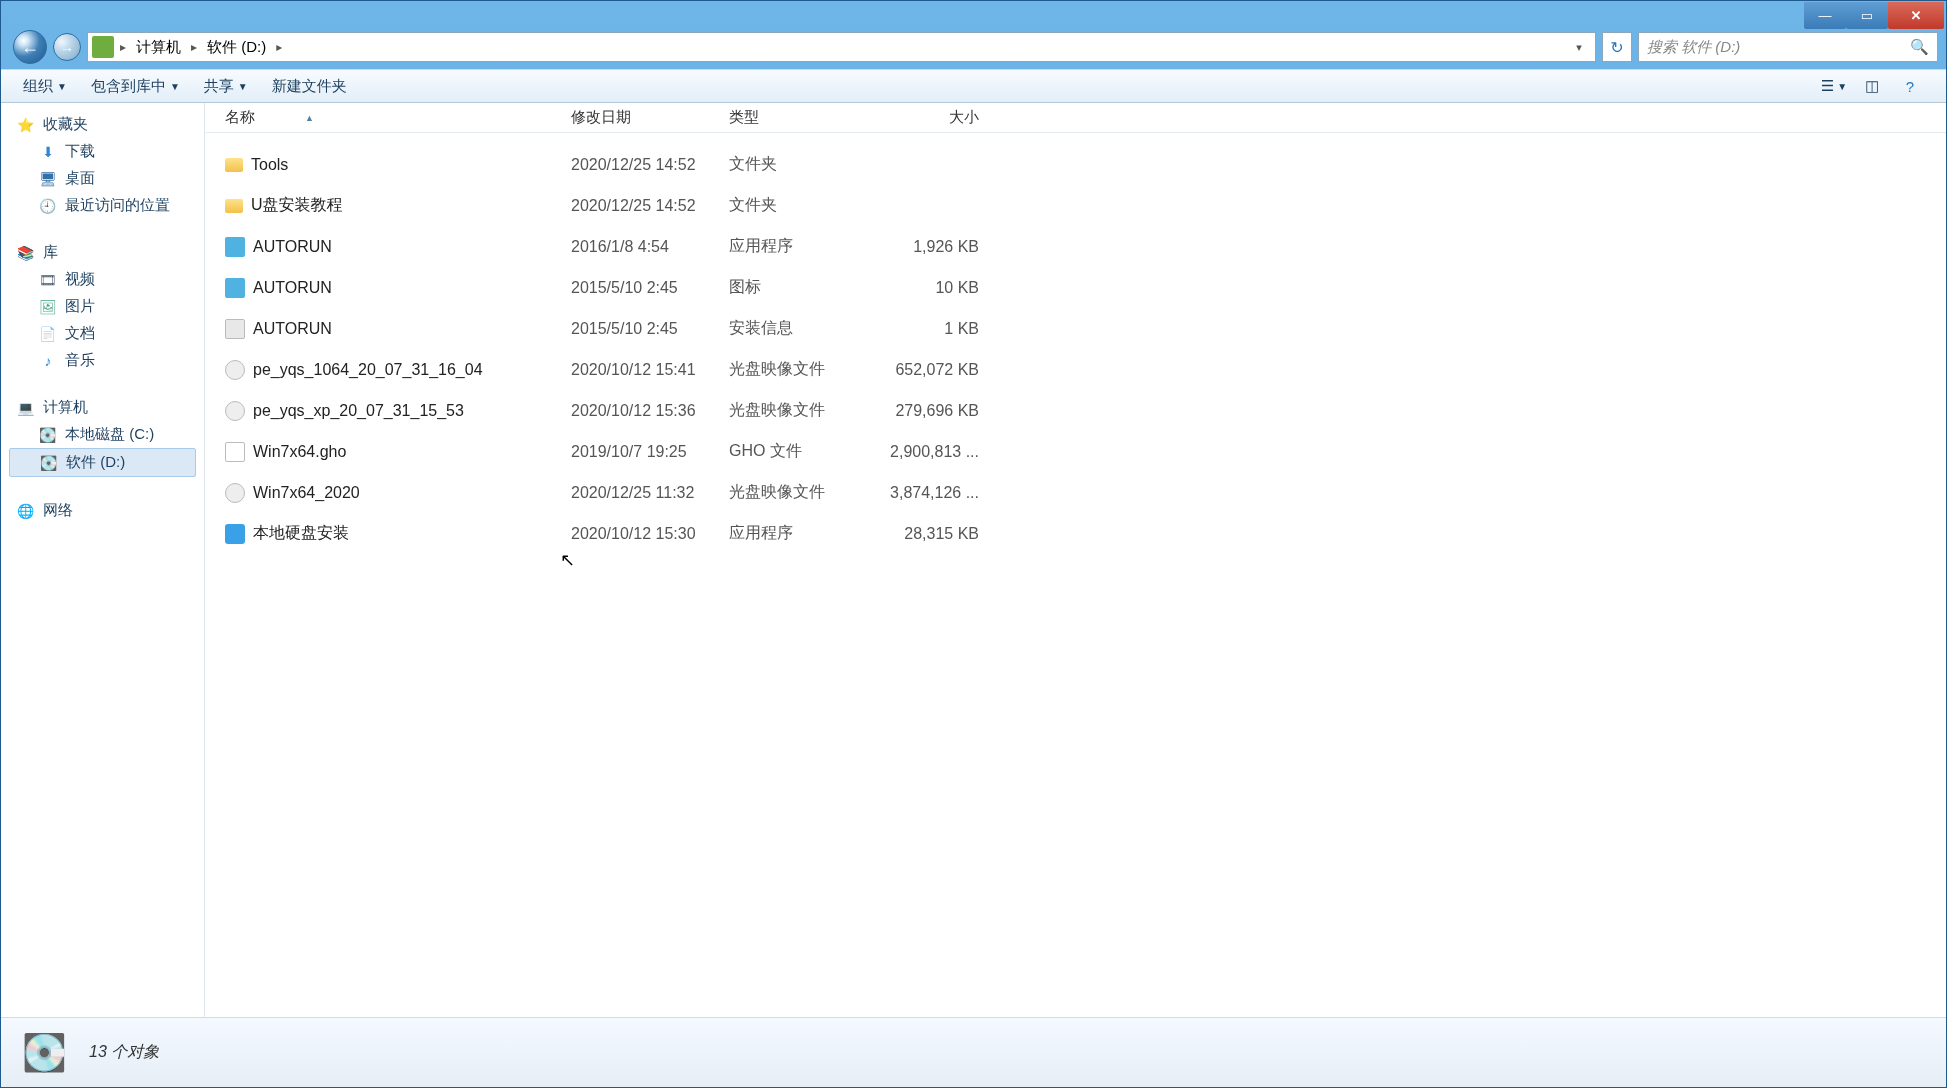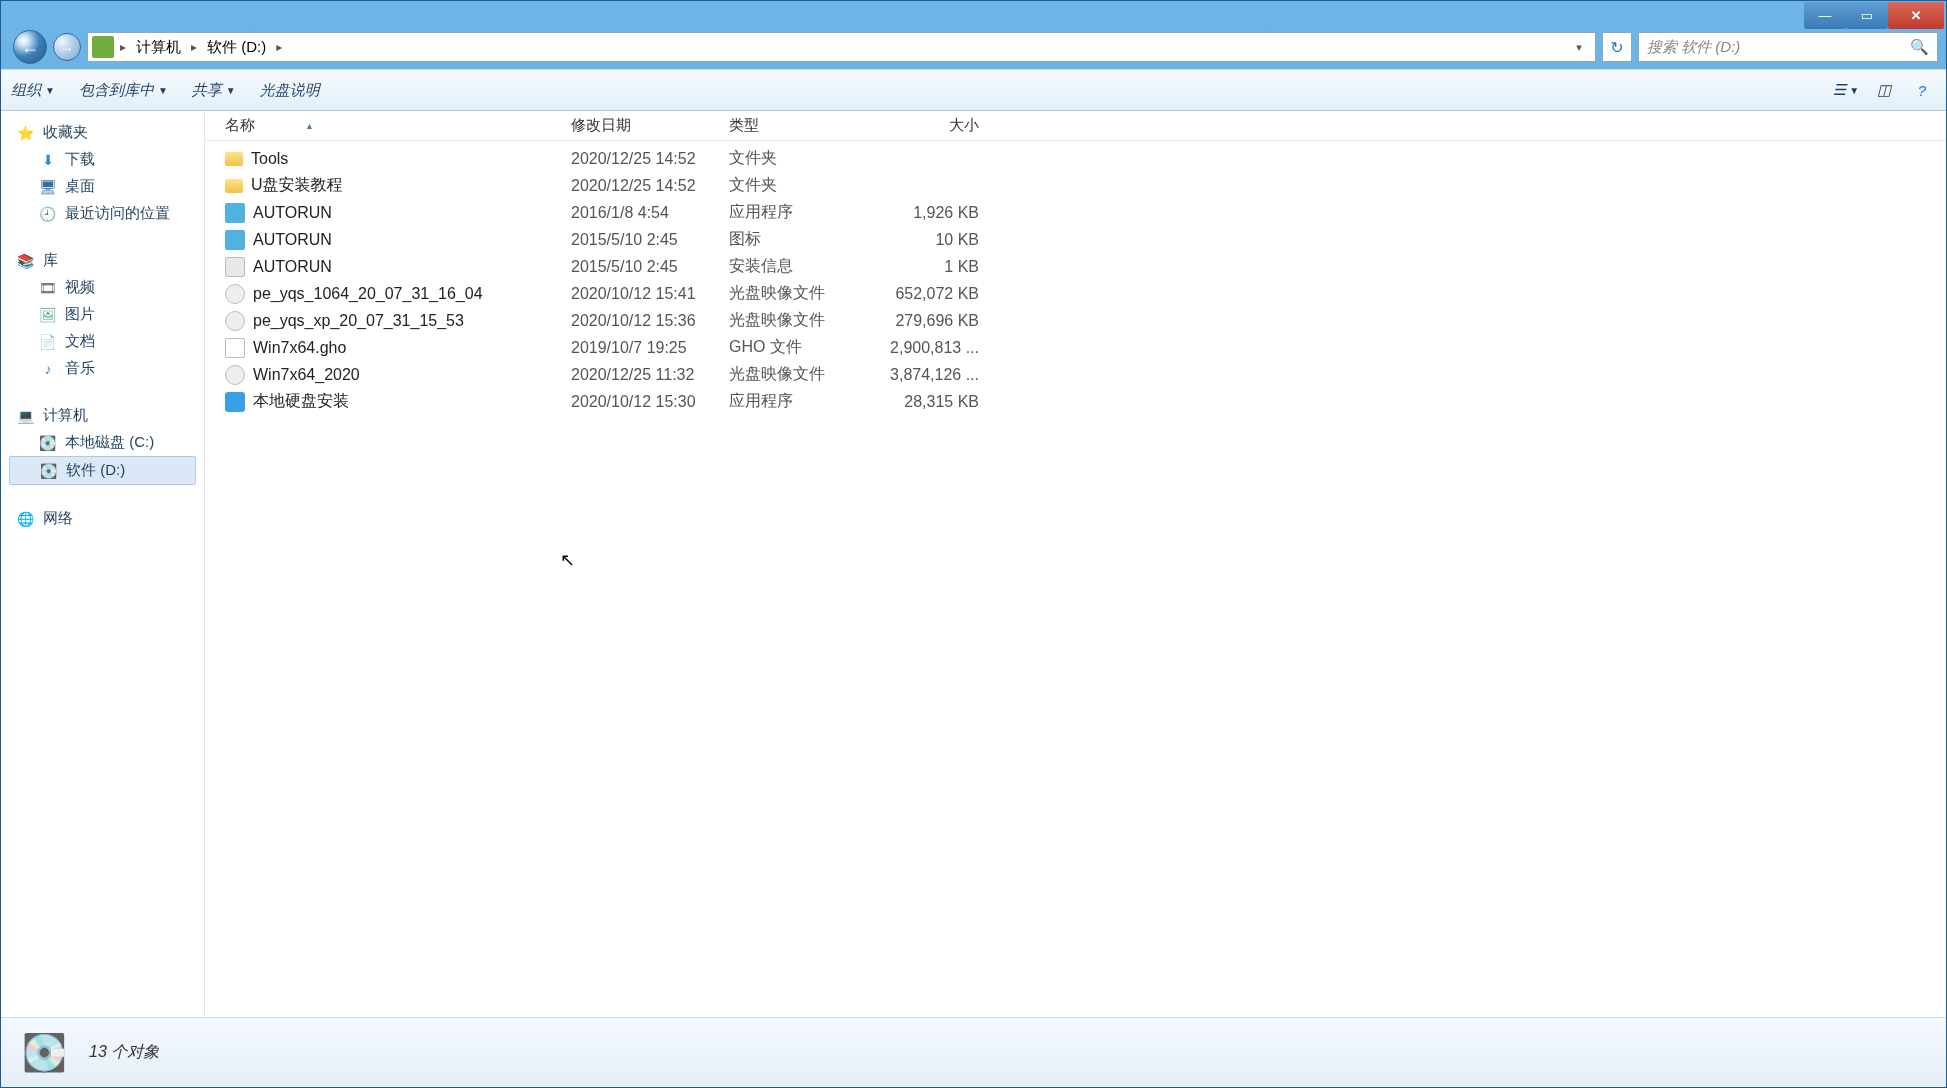--- a/index.html
+++ b/index.html
@@ -89,31 +89,30 @@
       border: 1px solid #8aa7bd;
       display: flex; align-items: center;
       padding: 0 8px;
       color: #888;
       font-style: italic;
       font-size: 15px;
     }
     .searchbox .mag { margin-left: auto; color: #4a7ca8; font-style: normal; }
 
     .toolbar {
-      height: 42px;
+      height: 34px;
       background: linear-gradient(#f7fbff, #e2eef8);
       border-top: 1px solid #cddbe8;
       border-bottom: 1px solid #b6c7d6;
       display: flex;
       align-items: center;
-      padding: 0 10px;
+      padding: 0 22px;
       gap: 24px;
       font-size: 15px;
       color: #1d3f5f;
-      font-style: italic;
     }
     .tool-item { display: flex; align-items: center; gap: 4px; }
     .tool-arrow { font-size: 10px; }
     .toolbar-right { margin-left: auto; display: flex; gap: 10px; align-items: center; }
     .tb-btn { width: 28px; height: 24px; display: flex; align-items: center; justify-content: center; }
 
     .body-area {
       flex: 1;
       display: flex;
       background: #fff;
@@ -157,20 +156,21 @@
     .col-type { width: 158px; }
     .col-size { width: 100px; text-align: right; padding-right: 8px; }
 
     .rows { flex: 1; overflow: auto; padding-top: 4px; }
     .file-row {
       height: 27px;
       display: flex;
       align-items: center;
       padding-left: 20px;
       font-size: 16px;
+      margin-top: 14px;
     }
     .file-row.sel {
       background: #e6f2fb;
       border: 1px solid #8fbfe6;
       border-radius: 2px;
       margin: 0 8px 0 16px;
       padding-left: 4px;
     }
     .fc-name { width: 346px; display: flex; align-items: center; gap: 8px; }
     .file-row.sel .fc-name { width: 346px; }
@@ -250,21 +250,21 @@
     </div>
     <div class="tool-item">
       <span>包含到库中</span>
       <span class="tool-arrow">▼</span>
     </div>
     <div class="tool-item">
       <span>共享</span>
       <span class="tool-arrow">▼</span>
     </div>
     <div class="tool-item">
-      <span>光盘说明</span>
+      <span>新建文件夹</span>
     </div>
     <div class="toolbar-right">
       <div class="tb-btn">
         <span>☰</span>
         <span class="tool-arrow" style="margin-left:3px">▼</span>
       </div>
       <div class="tb-btn">
         <span>◫</span>
       </div>
       <div class="tb-btn">

